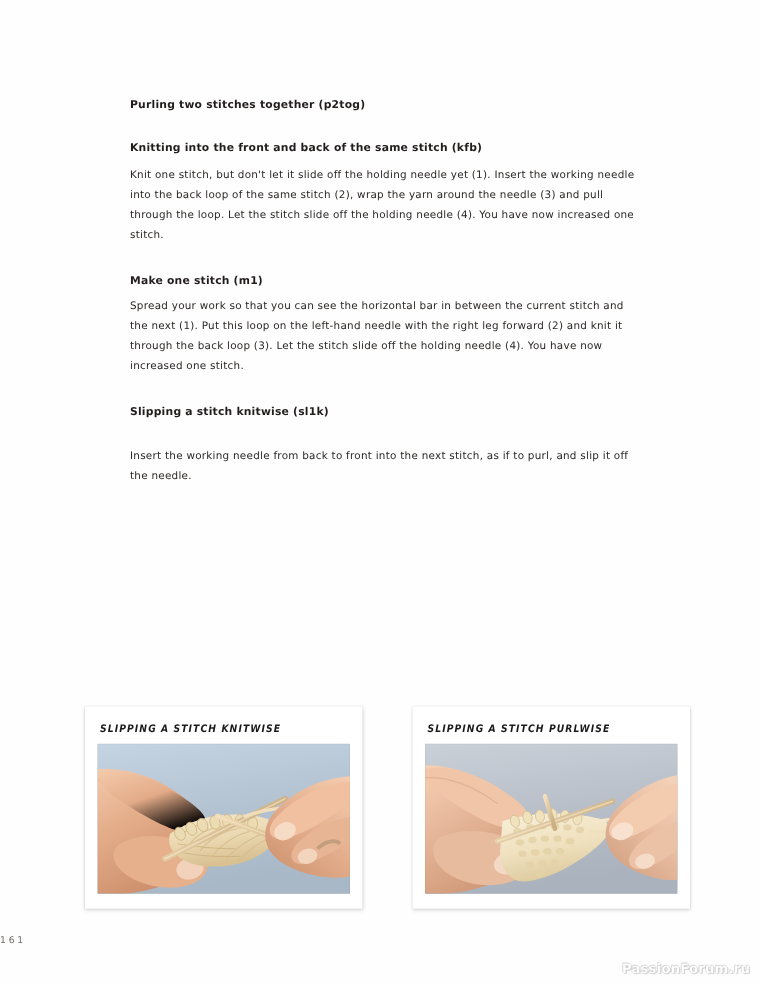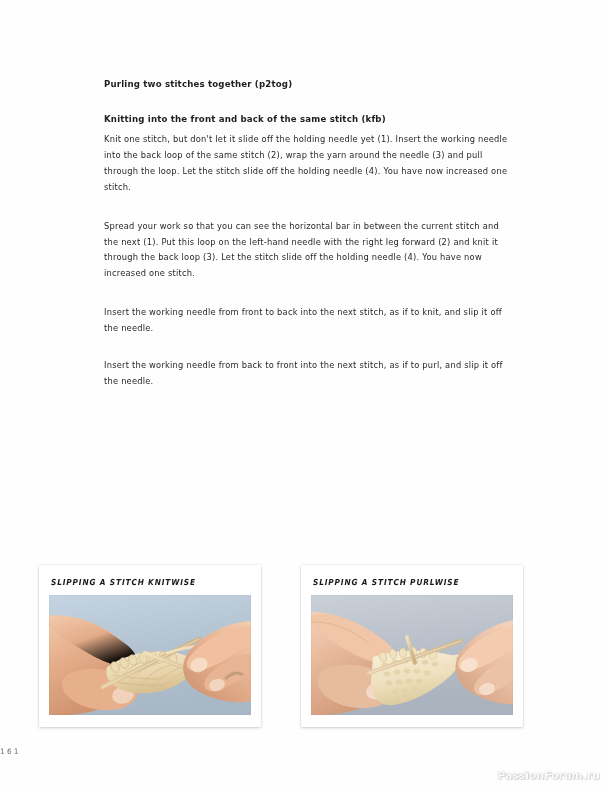--- a/index.html
+++ b/index.html
@@ -56,25 +56,25 @@
     margin: 0;
     text-align: left;
   }
 
   
   .section.gap-sm { margin-bottom: 21px; }
 
   
   .cards {
     position: absolute;
-    left: 51px;
+    left: 68px;
     top: 565px;
     width: 472px;
     display: flex;
-    justify-content: flex-end;
+    justify-content: space-between;
     gap: 40px;
   }
 
   .photo-card {
     width: 222px;
     background: #ffffff;
     box-shadow: 0 1px 3px rgba(0,0,0,0.18), 0 0 0 0.5px rgba(0,0,0,0.05);
     padding: 10px 10px 12px 10px;
     box-sizing: border-box;
   }
@@ -146,25 +146,26 @@
     <div class="section">
       <h3 class="section-heading">Purling two stitches together (p2tog)</h3>
     </div>
 
     <div class="section">
       <h3 class="section-heading">Knitting into the front and back of the same stitch (kfb)</h3>
       <p class="section-body">Knit one stitch, but don't let it slide off the holding needle yet (1). Insert the working needle into the back loop of the same stitch (2), wrap the yarn around the needle (3) and pull through the loop. Let the stitch slide off the holding needle (4). You have now increased one stitch.</p>
     </div>
 
     <div class="section">
+      <h3 class="section-heading">Make one stitch (m1)</h3>
       <p class="section-body">Spread your work so that you can see the horizontal bar in between the current stitch and the next (1). Put this loop on the left-hand needle with the right leg forward (2) and knit it through the back loop (3). Let the stitch slide off the holding needle (4). You have now increased one stitch.</p>
     </div>
 
     <div class="section gap-sm">
-      <p class="section-body">Insert the working needle from front to back into the next stitch, as if to knit, and slip it off the needle.</p>
+      <h3 class="section-heading">Slipping a stitch knitwise (sl1k)</h3>
     </div>
 
     <div class="section">
       <p class="section-body">Insert the working needle from back to front into the next stitch, as if to purl, and slip it off the needle.</p>
     </div>
 
   </div>
 
   <div class="cards">
 

